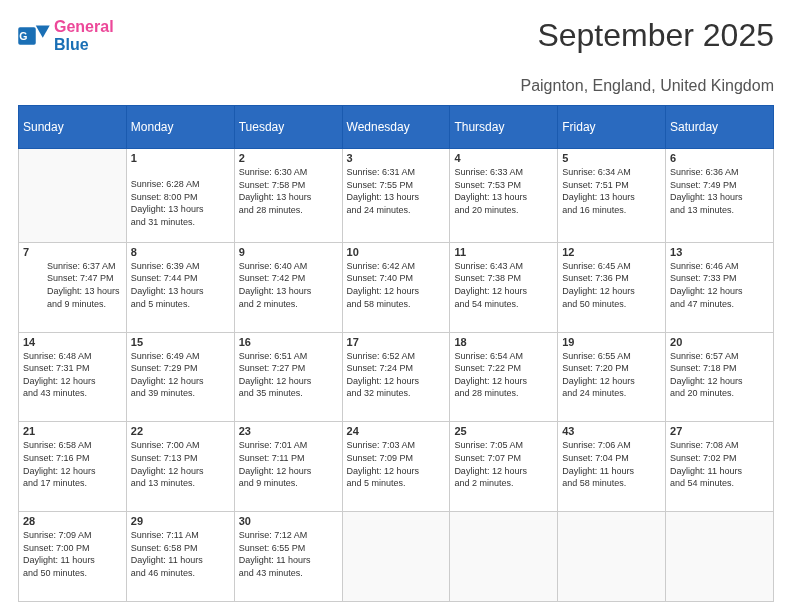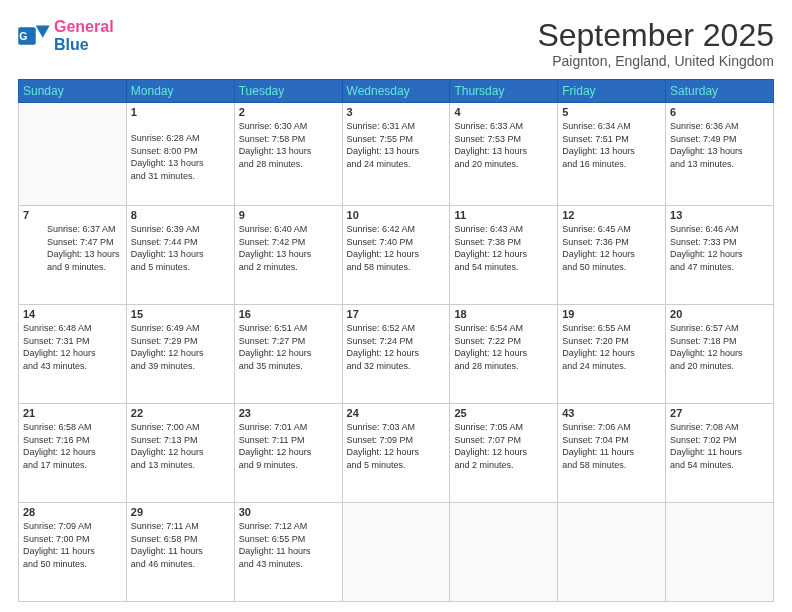--- a/index.html
+++ b/index.html
@@ -35,36 +35,37 @@
     .title-block {
       text-align: right;
     }
     .month-title {
       font-size: 32px;
       font-weight: normal;
       color: #333;
       line-height: 1.1;
     }
     .location {
-      font-size: 14px;
+      font-size: 16px;
       color: #555;
+      margin-top: 24px;
     }
     .calendar {
       flex: 1;
       border: 1px solid #ccc;
       border-collapse: collapse;
       width: 100%;
       table-layout: fixed;
     }
     .calendar th {
       background: #2a6abf;
-      color: #5eead4;
+      color: #ffffff;
       font-size: 12px;
       font-weight: normal;
-      padding: 4px 4px;
+      padding: 14px 4px;
       text-align: left;
       border: 1px solid #1a5aaf;
     }
     .calendar td {
       border: 1px solid #ccc;
       vertical-align: top;
       padding: 3px 4px;
       font-size: 9.5px;
       color: #333;
       height: 80px;

